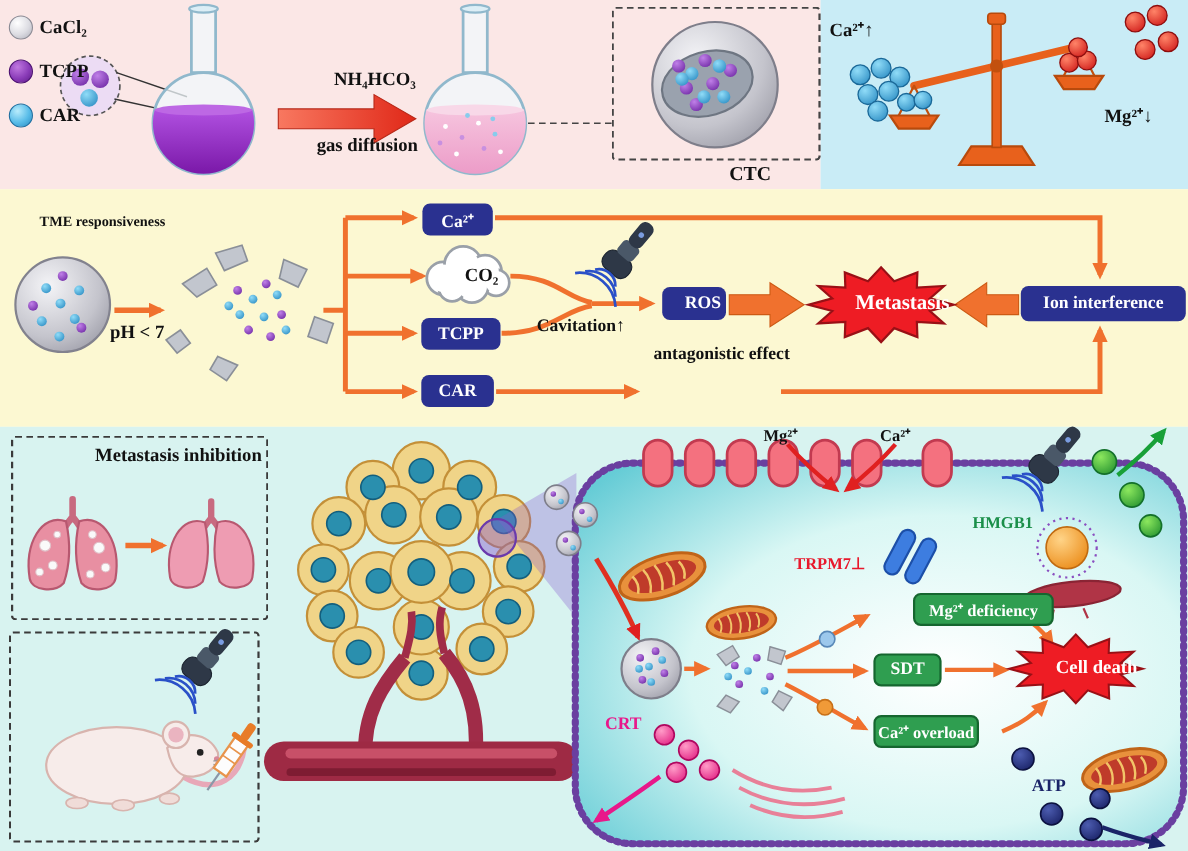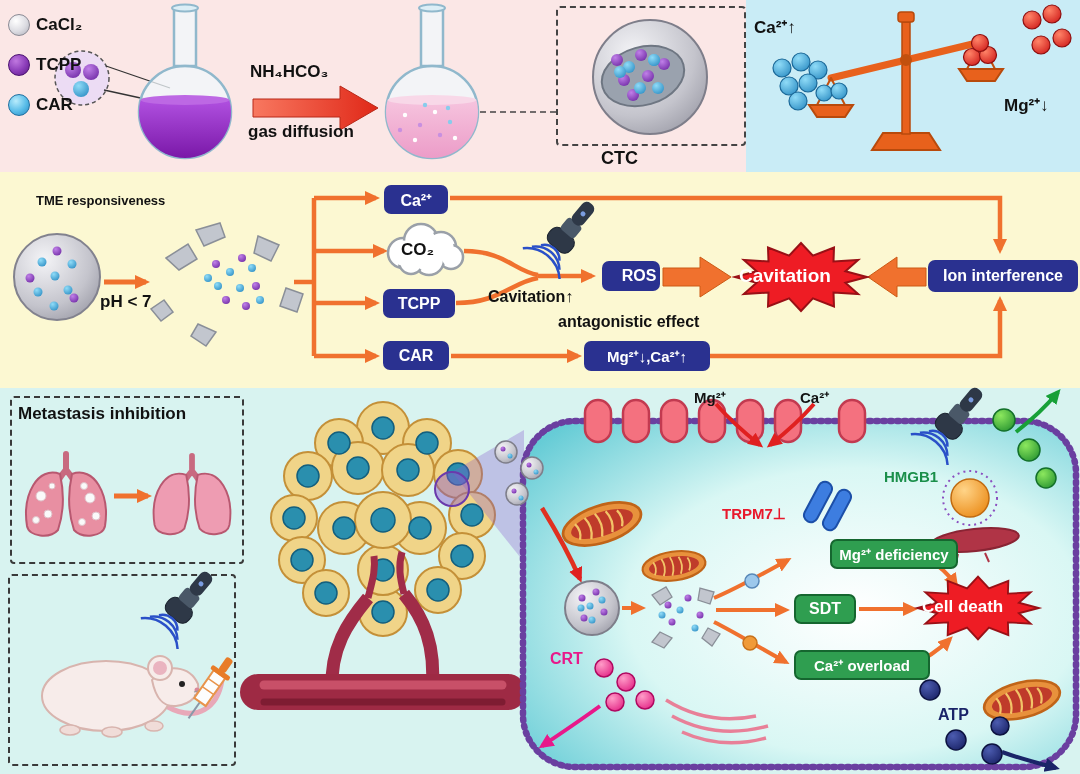--- a/index.html
+++ b/index.html
@@ -1,22 +1,22 @@
 <!DOCTYPE html>
 <html><head>
 <meta charset="utf-8">
 <style>
   * { margin:0; padding:0; box-sizing:border-box; }
   body { font-family:"Liberation Sans", sans-serif; background:#fff; }
-  #canvas { position:relative; width:1080px; height:774px; overflow:hidden; background:#fff; }
+  #canvas { position:relative; width:1080px; height:774px; overflow:hidden; background:#fff;font-family:Liberation Serif, serif; }
   .bg { position:absolute; z-index:0; }
   .dash-box { position:absolute; border:2px dashed #3a3a3a; border-radius:4px; z-index:1; }
   #art { position:absolute; left:0; top:0; z-index:2; pointer-events:none; }
   .txt { position:absolute; font-weight:bold; color:#111; line-height:1.15; z-index:3; white-space:nowrap; }
-  .center { text-align:left; }
+  .center { text-align:right; }
   .badge { position:absolute; display:flex; align-items:center; justify-content:center;
            font-weight:bold; border-radius:7px; z-index:3; white-space:nowrap; }
   .navy { background:#2a3190; color:#fff; }
   .green { background:#2f9e50; color:#fff; border:2px solid #15662f; }
   .legend-dot { position:absolute; width:22px; height:22px; border-radius:50%; z-index:3; }
   #dot-cacl2 { background:radial-gradient(circle at 35% 30%, #ffffff, #dcdce2 55%, #aeaeb8); border:1.5px solid #8a8a94; }
   #dot-tcpp  { background:radial-gradient(circle at 35% 30%, #c078e0, #8a3cb8 55%, #5a1a85); border:1.5px solid #4a1070; }
   #dot-car   { background:radial-gradient(circle at 35% 30%, #b8ecfc, #58bce8 55%, #2888c0); border:1.5px solid #1f6fa0; }
 </style>
 </head>
@@ -553,30 +553,29 @@
   <div class="txt" style="left:1004px;top:96px;font-size:17px;">Mg²⁺↓</div>
 
   <div class="txt" style="left:36px;top:194px;font-size:13px;">TME responsiveness</div>
   <div class="txt" style="left:100px;top:292px;font-size:17px;">pH &lt; 7</div>
   <div class="badge navy" style="left:384px;top:185px;width:64px;height:29px;font-size:16px;">Ca²⁺</div>
   <div class="txt center" style="left:401px;top:240px;width:52px;font-size:17px;">CO₂</div>
   <div class="badge navy" style="left:383px;top:289px;width:72px;height:29px;font-size:16px;">TCPP</div>
   <div class="badge navy" style="left:383px;top:341px;width:66px;height:29px;font-size:16px;">CAR</div>
   <div class="txt" style="left:488px;top:288px;font-size:16px;">Cavitation↑</div>
   <div class="badge navy" style="left:602px;top:261px;width:58px;height:30px;font-size:16px;padding-left:16px;">ROS</div>
-  <div class="txt center" style="left:739px;top:265px;width:124px;font-size:19px;color:#fff;">Cavitation</div>
+  <div class="txt center" style="left:739px;top:265px;width:124px;font-size:19px;color:#fff;">Metastasis</div>
   <div class="badge navy" style="left:928px;top:260px;width:150px;height:32px;font-size:16px;">Ion interference</div>
   <div class="txt center" style="left:558px;top:313px;width:160px;font-size:16px;">antagonistic effect</div>
-  <div class="badge navy" style="left:584px;top:341px;width:126px;height:30px;font-size:15px;">Mg²⁺↓,Ca²⁺↑</div>
 
   <div class="txt center" style="left:18px;top:404px;width:220px;font-size:17px;">Metastasis inhibition</div>
   <div class="txt" style="left:694px;top:389px;font-size:15px;">Mg²⁺</div>
   <div class="txt" style="left:800px;top:389px;font-size:15px;">Ca²⁺</div>
   <div class="txt" style="left:722px;top:505px;font-size:15px;color:#e8192c;">TRPM7⊥</div>
   <div class="txt" style="left:884px;top:468px;font-size:15px;color:#1a8f4a;">HMGB1</div>
   <div class="badge green" style="left:794px;top:539px;width:128px;height:30px;font-size:15px;margin-left:36px;">Mg²⁺ deficiency</div>
   <div class="badge green" style="left:794px;top:594px;width:62px;height:30px;font-size:16px;">SDT</div>
-  <div class="badge green" style="left:794px;top:650px;width:136px;height:30px;font-size:15px;">Ca²⁺ overload</div>
+  <div class="badge green" style="left:794px;top:650px;width:96px;height:30px;font-size:15px;">Ca²⁺ overload</div>
   <div class="txt center" style="left:922px;top:597px;width:112px;font-size:17px;color:#fff;">Cell death</div>
   <div class="txt" style="left:550px;top:650px;font-size:16px;color:#e8188a;">CRT</div>
   <div class="txt" style="left:938px;top:706px;font-size:16px;color:#1a2468;">ATP</div>
 
 </div>
 
 </body></html>

